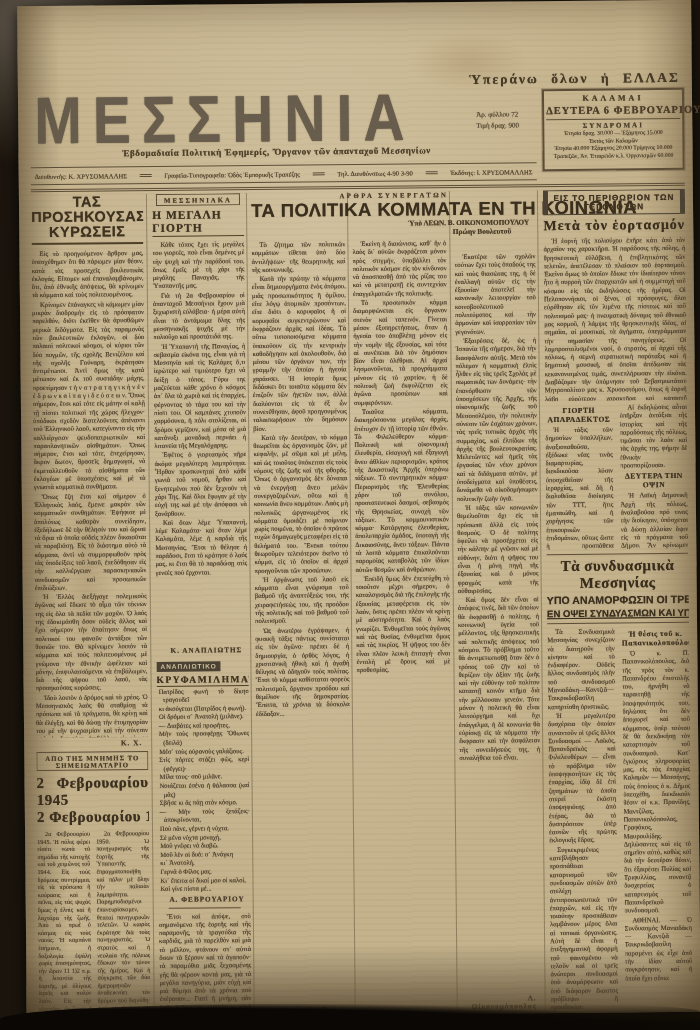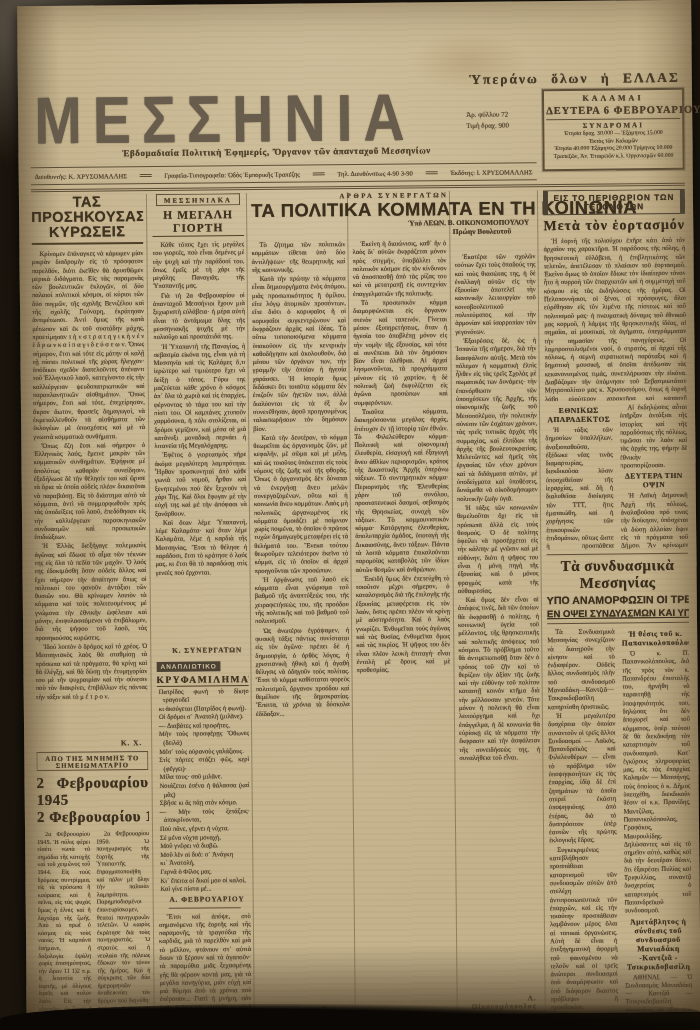--- a/index.html
+++ b/index.html
@@ -20,21 +20,21 @@
   .stain{position:absolute;border-radius:50%;pointer-events:none}
   .content{position:absolute;left:12px;top:50px;right:10px;bottom:4px;color:#4c3e2b}
   .blur{text-shadow:0 0 .7px rgba(76,62,43,.85)}
 
   
   .slogan{position:absolute;top:20px;right:2px;font-weight:bold;font-size:13.5px;
     letter-spacing:2px;word-spacing:7px;color:#463a27}
   .logo{position:absolute;left:4px;top:26px;font-family:"Liberation Sans",sans-serif;
     font-weight:bold;font-size:57px;letter-spacing:11px;color:#5b5143;opacity:.88;
     transform:scaleY(1.16);transform-origin:left top;text-shadow:0 0 1.2px rgba(70,60,45,.9)}
-  .issue{position:absolute;left:436px;top:58px;font-size:7px;line-height:11px;color:#564733}
+  .issue{position:absolute;left:446px;top:58px;font-size:7px;line-height:11px;color:#564733}
   .datebox{position:absolute;left:512px;top:38px;width:142px;height:82px;
     border:2px solid #5c4d37;box-shadow:0 0 0 1px rgba(92,77,55,.35);padding:3px 2px;
     text-align:center;color:#4a3c28}
   .datebox .city{font-weight:bold;font-size:8px;letter-spacing:3px}
   .datebox .date{font-weight:bold;font-size:10.5px;letter-spacing:1px;margin-top:2px;white-space:nowrap}
   .datebox .subtt{font-weight:bold;font-size:7px;letter-spacing:2px;margin-top:3px;
     border-top:1px solid #5c4d37;padding-top:2px}
   .datebox .subs div{font-size:5.8px;line-height:7.6px;white-space:nowrap;overflow:hidden}
   .subtitle{position:absolute;left:26px;top:93px;width:440px;font-size:9px;font-weight:bold;
     letter-spacing:.5px;color:#4e4029;text-align:center}
@@ -48,21 +48,21 @@
   
   .main{position:absolute;left:0;top:139px;width:654px;height:822px;overflow:hidden}
   .vrule{position:absolute;top:0;bottom:0;width:1px;background:rgba(92,75,50,.5)}
   .col{position:absolute;top:0;height:822px;overflow:hidden;text-align:justify}
   .col p{font-size:6.7px;line-height:8.3px;text-indent:8px;overflow-wrap:anywhere;margin-bottom:1px}
   .headline1{font-family:"Liberation Sans",sans-serif;font-weight:bold;font-size:14.5px;
     letter-spacing:.5px;color:#3e3220;text-align:center;line-height:15px;
     border-bottom:2px solid #4e4027;padding-bottom:3px;margin-bottom:5px}
   .kickerbox{border:1px solid #5c4d37;text-align:center;font-weight:bold;font-size:6.8px;
     letter-spacing:2px;padding:1.5px 0;margin:0 4px 3px;color:#4a3c28}
-  .h-med{font-weight:bold;font-size:11.5px;text-align:center;color:#3e3220;line-height:12.5px;
+  .h-med{font-weight:bold;font-size:11.5px;text-align:left;color:#3e3220;line-height:12.5px;
     border-bottom:1px solid #4e4027;padding-bottom:2px;margin-bottom:4px;letter-spacing:1px}
   .sig{text-align:right;font-weight:bold;font-size:7.2px;letter-spacing:1px;padding:2px 6px 0 0}
   .sig-c{text-align:center;font-weight:bold;font-size:7.2px;letter-spacing:1.5px;padding-top:2px}
   .darkstrip{display:inline-block;background:#4b4233;color:#cfc1a0;font-family:"Liberation Sans",sans-serif;
     font-weight:bold;font-size:6.5px;letter-spacing:1px;padding:1.5px 4px;margin:4px 0 3px}
   .poemtitle{text-align:center;font-weight:bold;font-size:9.5px;letter-spacing:1.5px;color:#3e3220;
     margin-bottom:3px}
   .poemtitle span{border-bottom:1px solid #4e4027;padding-bottom:1px}
   .poem-lines div{font-size:6.6px;line-height:8.6px;overflow-wrap:anywhere;padding-left:6px;text-indent:-4px}
   .hr-thin{border-top:1px solid #5c4d37;margin:4px 10px}
@@ -150,20 +150,21 @@
       <div class="main">
         <div class="vrule" style="left:115px"></div>
         <div class="vrule" style="left:215px"></div>
         <div class="vrule" style="left:316px"></div>
         <div class="vrule" style="left:418px"></div>
         <div class="vrule" style="left:506px"></div>
 
         <div class="col" style="left:0;width:112px">
           <div class="headline1">ΤΑΣ ΠΡΟΣΗΚΟΥΣΑΣ ΚΥΡΩΣΕΙΣ</div>
           <div style="height:488px;overflow:hidden">
+              <p>Εἰς τὸ προηγούμενον ἄρθρον μας, ὑπεσχέθημεν ὅτι θὰ πάρωμεν μίαν θέσιν, κατὰ τὰς προσεχεῖς βουλευτικὰς ἐκλογάς. Εἴπομεν καὶ ἐπαναλαμβάνομεν, ὅτι, ἀπὸ ἐθνικῆς ἀπόψεως, θὰ κρίνωμεν τὰ κόμματα καὶ τοὺς πολιτευομένους.</p>
               <p>Κρίνομεν ἐπάναγκες νὰ κάμωμεν μίαν μικρὰν διαδρομὴν εἰς τὸ πρόσφατον παρελθόν, διότι ἐκεῖθεν θὰ ἀρυσθῶμεν μερικὰ διδάγματα. Εἰς τὰς παραμονὰς τῶν βουλευτικῶν ἐκλογῶν, οἱ δύο παλαιοὶ πολιτικοὶ κόσμοι, οἱ κύριοι τῶν δύο πυγμῶν, τῆς σχολῆς Βενιζέλου καὶ τῆς σχολῆς Γούναρη, ἐκράτησαν ἀντιμέτωποι. Ἀντὶ ὅμως τῆς κατὰ μέτωπον καὶ ἐκ τοῦ συστάδην μάχης, προετίμησαν τ ὴ ν  σ τ ρ α τ η γ ι κ ὴ ν  ἐ ν έ δ ρ ω ν  κ α ὶ  π α γ ι δ ε ύ σ ε ω ν. Ὅπως σήμερον, ἔτσι καὶ τότε εἰς μάτην οἱ καλῇ τῇ πίστει πολιτικοὶ τῆς χώρας ἤλεγχον· ὑπόδικοι σχεδὸν διατελοῦντες ἀπέναντι τοῦ Ἑλληνικοῦ λαοῦ, κατεγίνοντο εἰς τὴν καλλιέργειαν ψευδοπατριωτικῶν καὶ παραπλανητικῶν αἰσθημάτων. Ὅπως σήμερον, ἔτσι καὶ τότε, ἐπεχείρησαν, ἄκρον ἄωτον, θρασεῖς δημαγωγοί, νὰ ἐκμεταλλευθοῦν τὰ αἰσθήματα τῶν ἐκλογέων μὲ ὑποσχέσεις καὶ μὲ τὰ γνωστὰ κομματικὰ συνθήματα.</p>
               <p>Ὅπως ἔζη ἔτσι καὶ σήμερον ὁ Ἑλληνικὸς λαός, ἔμεινε μακρὰν τῶν κομματικῶν συνθημάτων. Ἐψήφισε μὲ ἀπολύτως καθαρὰν συνείδησιν, ἐξεδήλωσε δὲ τὴν θέλησίν του καὶ ὥρισε τὰ ὅρια τὰ ὁποῖα οὐδεὶς πλέον δικαιοῦται νὰ παραβιάσῃ. Εἰς τὸ διάστημα αὐτὸ τὰ κόμματα, ἀντὶ νὰ συμμορφωθοῦν πρὸς τὰς ὑποδείξεις τοῦ λαοῦ, ἐπεδόθησαν εἰς τὴν καλλιέργειαν παρασκηνιακῶν συνδυασμῶν καὶ προσωπικῶν ἐπιδιώξεων.</p>
               <p>Ἡ Ἑλλὰς διεξήγαγε πολεμικοὺς ἀγῶνας καὶ ἔδωσε τὸ αἷμα τῶν τέκνων της εἰς ὅλα τὰ πεδία τῶν μαχῶν. Ὁ λαός της ἐδοκιμάσθη ὅσον οὐδεὶς ἄλλος καὶ ἔχει σήμερον τὴν ἀπαίτησιν ὅπως οἱ πολιτικοί του φανοῦν ἀντάξιοι τῶν θυσιῶν του. Θὰ κρίνωμεν λοιπὸν τὰ κόμματα καὶ τοὺς πολιτευομένους μὲ γνώμονα τὴν ἐθνικὴν ὠφέλειαν καὶ μόνην, ἐπιφυλασσόμενοι νὰ ἐπιβάλωμεν, διὰ τῆς ψήφου τοῦ λαοῦ, τὰς προσηκούσας κυρώσεις.</p>
               <p>Ἰδοὺ λοιπὸν ὁ δρόμος καὶ τὸ χρέος. Ὁ Μεσσηνιακὸς λαὸς θὰ σταθμίσῃ τὰ πρόσωπα καὶ τὰ πράγματα, θὰ κρίνῃ καὶ θὰ ἐλέγξῃ, καὶ θὰ δώσῃ τὴν ἐτυμηγορίαν του μὲ τὴν ψυχραιμίαν καὶ τὴν σύνεσιν ποὺ τὸν διακρίνει, ἐπιβάλλων εἰς πάντας τὴν τάξιν καὶ τὸ μ έ τ ρ ο ν.</p>
             </div>
           <div class="sig">Κ. Χ.</div>
           <div style="margin-top:4px">
             <div class="kickerbox" style="margin:0 0 4px;letter-spacing:1px">ΑΠΟ ΤΗΣ ΜΝΗΜΗΣ  ΤΟ  ΣΗΜΕΙΩΜΑΤΑΡΙΟ</div>
             <div class="sim-dates">
               <div>2 Φεβρουαρίου 1945</div>
@@ -183,21 +184,21 @@
         <div class="col" style="left:121px;width:92px">
           <div class="kickerbox">ΜΕΣΣΗΝΙΑΚΑ</div>
           <div class="h-med">Η ΜΕΓΑΛΗ ΓΙΟΡΤΗ</div>
           <div style="height:404px;overflow:hidden">
               <p>Κάθε τόπος ἔχει τὶς μεγάλες του γιορτές, ποὺ εἶναι δεμένες μὲ τὴν ψυχὴ καὶ τὴν παράδοσί του, ὅπως ἐμεῖς μὲ τὴ χάρι τῆς μεγάλης Παναγιᾶς, τῆς Ὑπαπαντῆς μας.</p>
               <p>Γιὰ τὴ 2α Φεβρουαρίου οἱ ἁπανταχοῦ Μεσσήνιοι ἔχουν μιὰ ξεχωριστὴ εὐλάβεια· ἡ μέρα αὐτὴ εἶναι τὸ ἀντάμωμα ὅλης τῆς μεσσηνιακῆς ψυχῆς μὲ τὴν πολιοῦχο καὶ προστάτιδά της.</p>
               <p>Ἡ Ὑπαπαντὴ τῆς Παναγίας, ἡ σεβασμία εἰκόνα της, εἶναι γιὰ τὴ Μεσσηνία καὶ τὶς Καλάμες ὅ,τι ἱερώτερο καὶ τιμιώτερο ἔχει νὰ δείξῃ ὁ τόπος. Γύρω της μαζεύεται κάθε χρόνο ὁ κόσμος ἀπ᾽ ὅλα τὰ χωριὰ καὶ τὶς ἐπαρχίες, φέρνοντας τὸ τάμα του καὶ τὴν πίστι του. Οἱ καμπάνες χτυποῦν χαρμόσυνα, ἡ πόλι στολίζεται, οἱ δρόμοι γεμίζουν, καὶ μέσα σὲ μιὰ κατάνυξι μοναδικὴ περνάει ἡ λιτανεία τῆς Μεγαλόχαρης.</p>
               <p>Ἐφέτος ὁ γιορτασμὸς πῆρε ἀκόμα μεγαλύτερη λαμπρότητα. Ἦρθαν προσκυνηταὶ ἀπὸ κάθε γωνιὰ τοῦ νομοῦ, ἦρθαν καὶ ξενητεμένοι ποὺ δὲν ξεχνοῦν τὴ χάρι Της. Καὶ ὅλοι ἔφυγαν μὲ τὴν εὐχή της καὶ μὲ τὴν ἀπόφασι νὰ ξανάρθουν.</p>
               <p>Καὶ ὅταν λέμε Ὑπαπαντή, λέμε Καλαμάτα· καὶ ὅταν λέμε Καλαμάτα, λέμε ἡ καρδιὰ τῆς Μεσσηνίας. Ἔτσι τὸ θέλησε ἡ παράδοσι, ἔτσι τὸ κράτησε ὁ λαός μας, κι ἔτσι θὰ τὸ παραδώσῃ στὶς γενεὲς ποὺ ἔρχονται.</p>
             </div>
-          <div class="sig">Κ. ΣΥΝΕΡΓΑΤΩΝ</div>
+          <div class="sig">Κ. ΑΝΑΠΛΙΩΤΗΣ</div>
           <div class="darkstrip">ΑΝΑΠΛΙΩΤΙΚΟ</div>
           <div class="poemtitle"><span>ΚΡΥΦΑΜΙΛΗΜΑΤΑ</span></div>
           <div class="poem-lines" style="height:206px;overflow:hidden">
               <div>Πατρίδος φωνὴ τὸ δίκηο τραγουδεῖ</div>
               <div>κι ἀκούγεται (Πατρίδος ἡ φωνή).</div>
               <div>Οἱ δρόμοι σ᾽ Ἀνατολὴ (μιλᾶνε).</div>
               <div>— Διαβάτες καὶ προφῆτες,</div>
               <div>Μὴν τοὺς προσφέρῃς Ὄθωνες (δειλά)</div>
               <div>Μέσ᾽ τοὺς οὐρανοὺς γαλάζιους.</div>
               <div>Στὶς πόρτες στάζει φῶς, κερὶ (φέγγει)·</div>
@@ -264,21 +265,21 @@
             <div class="bar"></div>
             <div class="txt">ΕΙΣ ΤΟ ΠΕΡΙΘΩΡΙΟΝ ΤΩΝ ΓΕΓΟΝΟΤΩΝ</div>
             <div class="bar"></div>
           </div>
           <div class="rs-head">Μετὰ τὸν ἑορτασμόν</div>
           <div style="height:164px;overflow:hidden">
               <p>Ἡ ἑορτὴ τῆς πολιούχου ἐπῆρε κάτι ἀπὸ τὸν ἀρχαῖον της χαρακτῆρα. Ἡ παράδοσις τῆς πόλης, ἡ θρησκευτικὴ εὐλάβεια, ἡ ἐπιβλητικότης τῶν τελετῶν, ἀπετέλεσαν τὸ πλαίσιον τοῦ ἑορτασμοῦ. Ἐκεῖνο ὅμως τὸ ὁποῖον ἔδωκε τὸν ἰδιαίτερον τόνον ἦτο ἡ συρροὴ τῶν ἐπαρχιωτῶν καὶ ἡ συμμετοχὴ τοῦ κόσμου εἰς τὰς ἐκδηλώσεις τῆς ἡμέρας. Οἱ Πελοποννήσιοι, οἱ ξένοι, οἱ πρόσφυγες, ὅλοι εὑρέθησαν εἰς τὸν λιμένα τῆς πίστεως καὶ τοῦ πολιτισμοῦ μας· ἡ πνευματικὴ δύναμις τοῦ ἐθνικοῦ μας κορμοῦ, ἡ λάμψις τῆς θρησκευτικῆς ἰδέας, αἱ σημαῖαι, αἱ μουσικαί, τὰ ἀγήματα, ὑπεγράμμισαν τὴν σημασίαν τῆς πανηγύρεως. Οἱ λαμπροστολισμένοι ναοί, ὁ στρατός, αἱ ἀρχαὶ τῆς πόλεως, ἡ σεμνὴ στρατιωτικὴ παράταξις καὶ ἡ δημοτικὴ μουσική, αἱ ὁποῖαι ἀπέδωσαν τὰς κεκανονισμένας τιμάς, συνεπλήρωσαν τὴν εἰκόνα. Διαβάζομεν τὴν ὑπόμνησιν τοῦ Σεβασμιωτάτου Μητροπολίτου μας κ. Χρυσοστόμου, ὅπως ἡ ἑορτὴ λάβῃ εὐρύτερον χαρακτῆρα καὶ καταστῇ πανελλήνιος· ὁ Δεσπότης εἶπε ἐπίσης τοὺς πανηγυρικοὺς τῆς ἡμέρας λόγους καὶ ηὐχήθη ὅπως ἡ χάρις τῆς πολιούχου σκέπῃ τὴν πόλιν καὶ τὸν νομόν. Ἡ ἐπίσημος δοξολογία καὶ ἡ λιτάνευσις τῆς ἱερᾶς εἰκόνος, μὲ τὴν συμμετοχὴν χιλιάδων λαοῦ, ὑπῆρξαν τὸ ἀποκορύφωμα τῆς ἡμέρας καὶ τῆς ὅλης πανηγύρεως.</p>
             </div>
           <div class="twocol" style="height:146px;margin-top:3px">
             <div>
-              <div class="subhead">ΕΘΝΙΚΩΣ ΑΠΑΡΑΔΕΚΤΟΣ</div>
+              <div class="subhead">ΓΙΟΡΤΗ ΑΠΑΡΑΔΕΚΤΟΣ</div>
               <div>
                   <p>Ἡ τάξις τῶν δημοσίων ὑπαλλήλων, ἀναξιοπαθοῦσα, ἐξέδωκε νέας τινὰς διαμαρτυρίας, διεκδικοῦσα λύσιν ὑποσχεθεῖσαν τῆς ἱεραρχίας, καὶ δὴ ἡ διαλυθεῖσα διοίκησις τῶν ΤΤΤ, ἥτις ἐματαιώθη, καὶ ἡ χορήγησις τῶν ἐπικουρικῶν ἐπιδομάτων, οὕτως ὥστε ἡ προσπάθεια ἀναπροσαρμογῆς νὰ καταστῇ ἄνευ οὐσίας. Δὲν εἶναι νοητὸν τὸ Κράτος νὰ ζητῇ ἀπὸ τοὺς ὑπαλλήλους του πλήρη ἀπόδοσιν, παρέχον εἰς αὐτοὺς ἀποδοχὰς πείνης. Τὸ τοιοῦτον εἶναι ἐθνικῶς ἀπαράδεκτον, διότι ὁδηγεῖ εἰς τὴν διαφθορὰν καὶ τὴν ἀπογοήτευσιν. Ἀναμένομεν τὴν ταχεῖαν καὶ δικαίαν ρύθμισιν.</p>
                 </div>
             </div>
             <div>
               <div>
                   <p>Αἱ ἐκδηλώσεις αὗται ὑπῆρξαν ἀντάξιαι τῆς ἱστορίας καὶ τῆς παραδόσεως τῆς πόλεως, τιμῶσαι τὸν λαὸν καὶ τὰς ἀρχάς της, φήμην δὲ ἐθνικὴν προσπορίζουσαι.</p>
                 </div>
               <div class="subhead">ΔΕΥΤΕΡΑ ΤΗΝ ΟΨΙΝ</div>
               <div>
@@ -295,21 +296,20 @@
             <div>
                 <p>Τὰ Συνδυασμικὰ Μεσσηνίας συνεχίζουν νὰ διατηροῦν τὴν κίνησιν καὶ τὸ ἐνδιαφέρον. Οὐδεὶς ἄλλος συνδυασμὸς πλὴν τοῦ συνδυασμοῦ Μανιαδάκη—Καντζιᾶ—Τσικρικδοβασίλη κατηρτίσθη ὁριστικῶς.</p>
                 <p>Ἡ μεγαλυτέρα δυσχέρεια τὴν ὁποίαν συναντοῦν οἱ τρεῖς ἄλλοι Συνδυασμοί — Λαϊκός, Παπανδρεϊκὸς καὶ Φιλελευθέρων — εἶναι τὸ πρόβλημα τῶν ὑποψηφιοτήτων εἰς τὰς ἐπαρχίας, ἰδίᾳ δὲ ἐπὶ ζητημάτων τὰ ὁποῖα στερεῖ ἑκάστη ὑποψηφιότης ἀπὸ ἑτέρας, διὰ τὸ δυσπρόσιτον ὑπὲρ ἑαυτῶν τῆς πρώτης ἐκλογικῆς ἕδρας.</p>
                 <p>Συγκεκριμένως κατεβλήθησαν προσπάθειαι καταρτισμοῦ τῶν συνδυασμῶν αὐτῶν ἀπὸ στελέχη ἀντιπροσωπευτικὰ τῶν ἐπαρχιῶν, καὶ εἰς τὴν τοιαύτην προσπάθειαν λαμβάνουν μέρος ὅλαι αἱ τοπικαὶ ὀργανώσεις. Αὐτὴ δὲ εἶναι ἡ ἐπεξηγηματικὴ ἀφορμὴ τοῦ φαινομένου νὰ τελοῦν καὶ οἱ τρεῖς ἀνώτεροι συνδυασμοὶ ὑπὸ ἀναμόρφωσιν καὶ ὑπὸ διάφορον ἕκαστος πρόβλεψιν ἢ προσδοκίαν.</p>
               </div>
             <div>
               <div class="subhead">Ἡ θέσις τοῦ κ. Παπανικολοπούλου</div>
               <div>
                   <p>Ὁ κ. Π. Παπανικολόπουλος, διὰ τῆς πρὸς τὸν κ. Παπανδρέου ἐπιστολῆς του, ἠρνήθη νὰ παραιτηθῇ τῆς ὑποψηφιότητός του, δηλώσας ὅτι δὲν ἀποχωρεῖ καὶ τοῦ κόμματος, ὑπὲρ τούτου δὲ θὰ διεκδικήσῃ τὸν καταρτισμὸν τοῦ συνδυασμοῦ. Κατ᾽ ἐγκύρους πληροφορίας μας, εἰς τὰς ἐπαρχίας Καλαμῶν — Μεσσήνης, τοὺς ὁποίους ὁ κ. Δῆμος ὑπεσχέθη, διεκδικοῦν θέσιν οἱ κ.κ. Πρανίδης, Μαντζίλας, Παπανικολόπουλος, Γραφάκος, Μαυρουλίδης. Δηλώσαντες καὶ εἰς τὸ σημεῖον αὐτό, καθὼς καὶ διὰ τὴν δευτέραν θέσιν, ὅτι ἐξαιρέσει Πυλίας καὶ Τριφυλλίας, συναντᾷ δυσχερείας ὁ καταρτισμὸς τοῦ Παπανδρεϊκοῦ συνδυασμοῦ.</p>
                 </div>
-              <div class="subhead">Ἀμετάβλητος ἡ σύνθεσις τοῦ συνδυασμοῦ Μανιαδάκη -Καντζιᾶ - Τσικρικδοβασίλη</div>
               <div>
                   <p>ΑΘΗΝΑΙ. — Ὁ Συνδυασμὸς Μανιαδάκη — Καντζιᾶ — Τσικρικδοβασίλη παραμένει ὡς εἶχε ἀπὸ τὴν ἰδίαν αὐτοῦ συγκρότησιν, καὶ ἡ ὁποία ἔχει οὕτω:</p>
                 </div>
 
             </div>
           </div>
         </div>
 
       </div>
     </div>

